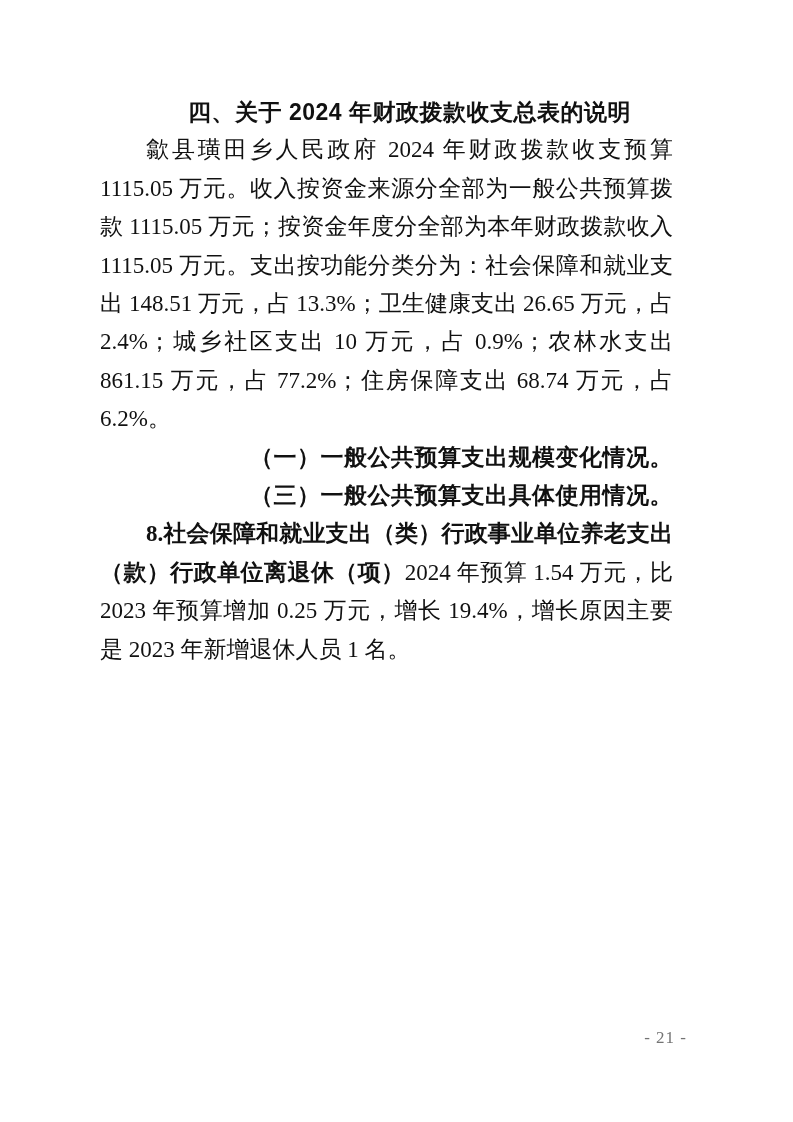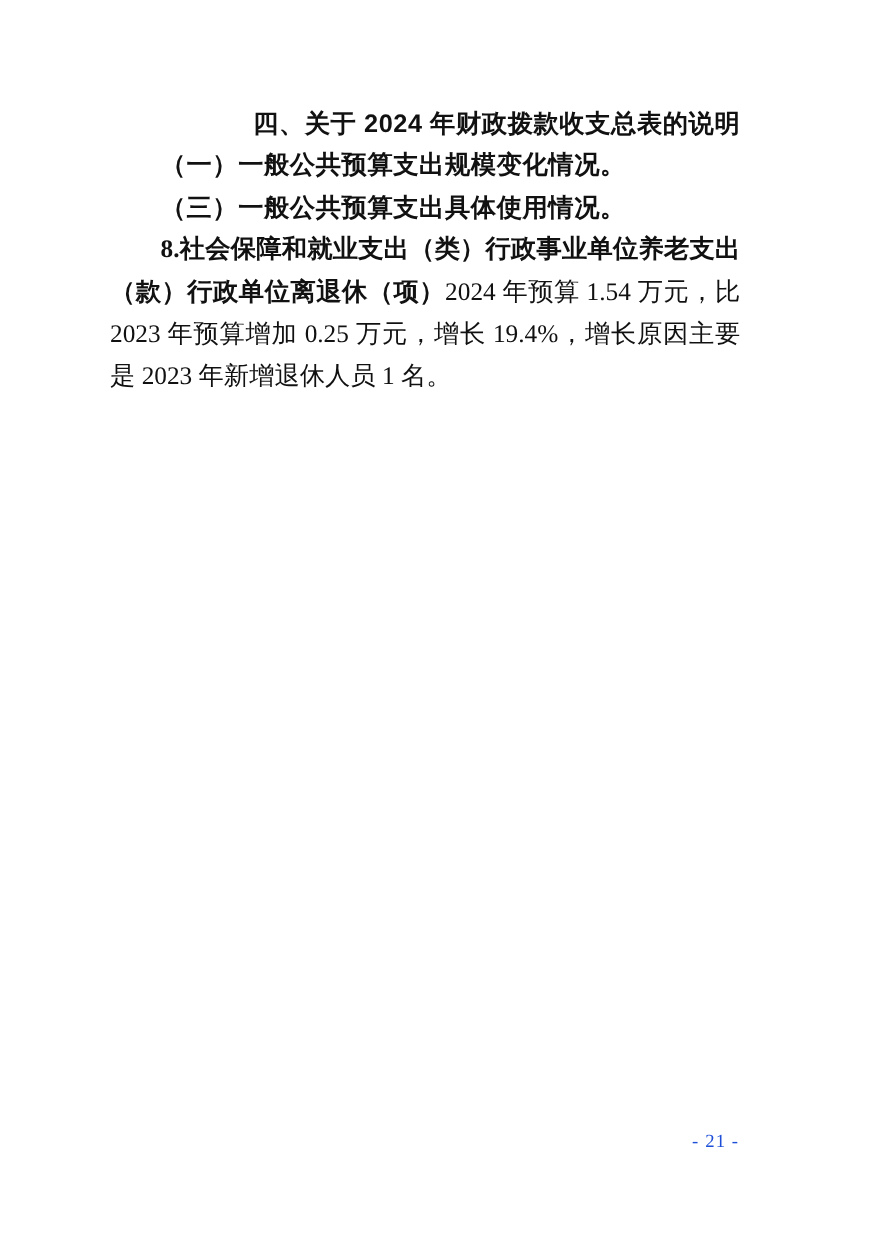--- a/index.html
+++ b/index.html
@@ -35,52 +35,53 @@
   }
   .content p {
     margin: 0;
     padding: 0;
     text-indent: 2em;
   }
   .h1 {
     font-family: "Liberation Sans", "DejaVu Sans", sans-serif;
     font-weight: bold;
     letter-spacing: 0.5px;
-    text-align: right;
+    text-align: center;
   }
   .h2 {
     font-weight: bold;
     letter-spacing: 0.5px;
-    text-align: left;
+    text-align: right;
   }
   .body-par {
     font-weight: normal;
   }
   .lead-bold {
     font-weight: bold;
   }
   .page-number {
     position: absolute;
     top: 1027px;
-    right: 121px;
+    right: 106px;
     font-size: 17px;
     line-height: 22px;
     letter-spacing: 1px;
-    color: #1d4ed8;
+    color: #737373;
     font-family: "Liberation Serif", "DejaVu Serif", serif;
   }
 </style>
 </head>
 <body>
 
 <div class="page">
   <div class="content">
 
     <p class="h1">四、关于 2024 年财政拨款收支总表的说明</p>
 
+    <p class="body-par">歙县璜田乡人民政府 2024 年财政拨款收支预算 1115.05 万元。收入按资金来源分全部为一般公共预算拨款 1115.05 万元；按资金年度分全部为本年财政拨款收入 1115.05 万元。支出按功能分类分为：社会保障和就业支出 148.51 万元，占 13.3%；卫生健康支出 26.65 万元，占 2.4%；城乡社区支出 10 万元，占 0.9%；农林水支出 861.15 万元，占 77.2%；住房保障支出 68.74 万元，占 6.2%。</p>
 
 
     <p class="h2">（一）一般公共预算支出规模变化情况。</p>
 
 
 
 
     <p class="h2">（三）一般公共预算支出具体使用情况。</p>
 
     <p class="body-par"><span class="lead-bold">8.社会保障和就业支出（类）行政事业单位养老支出（款）行政单位离退休（项）</span><span>2024 年预算 1.54 万元，比 2023 年预算增加 0.25 万元，增长 19.4%，增长原因主要是 2023 年新增退休人员 1 名。</span></p>

